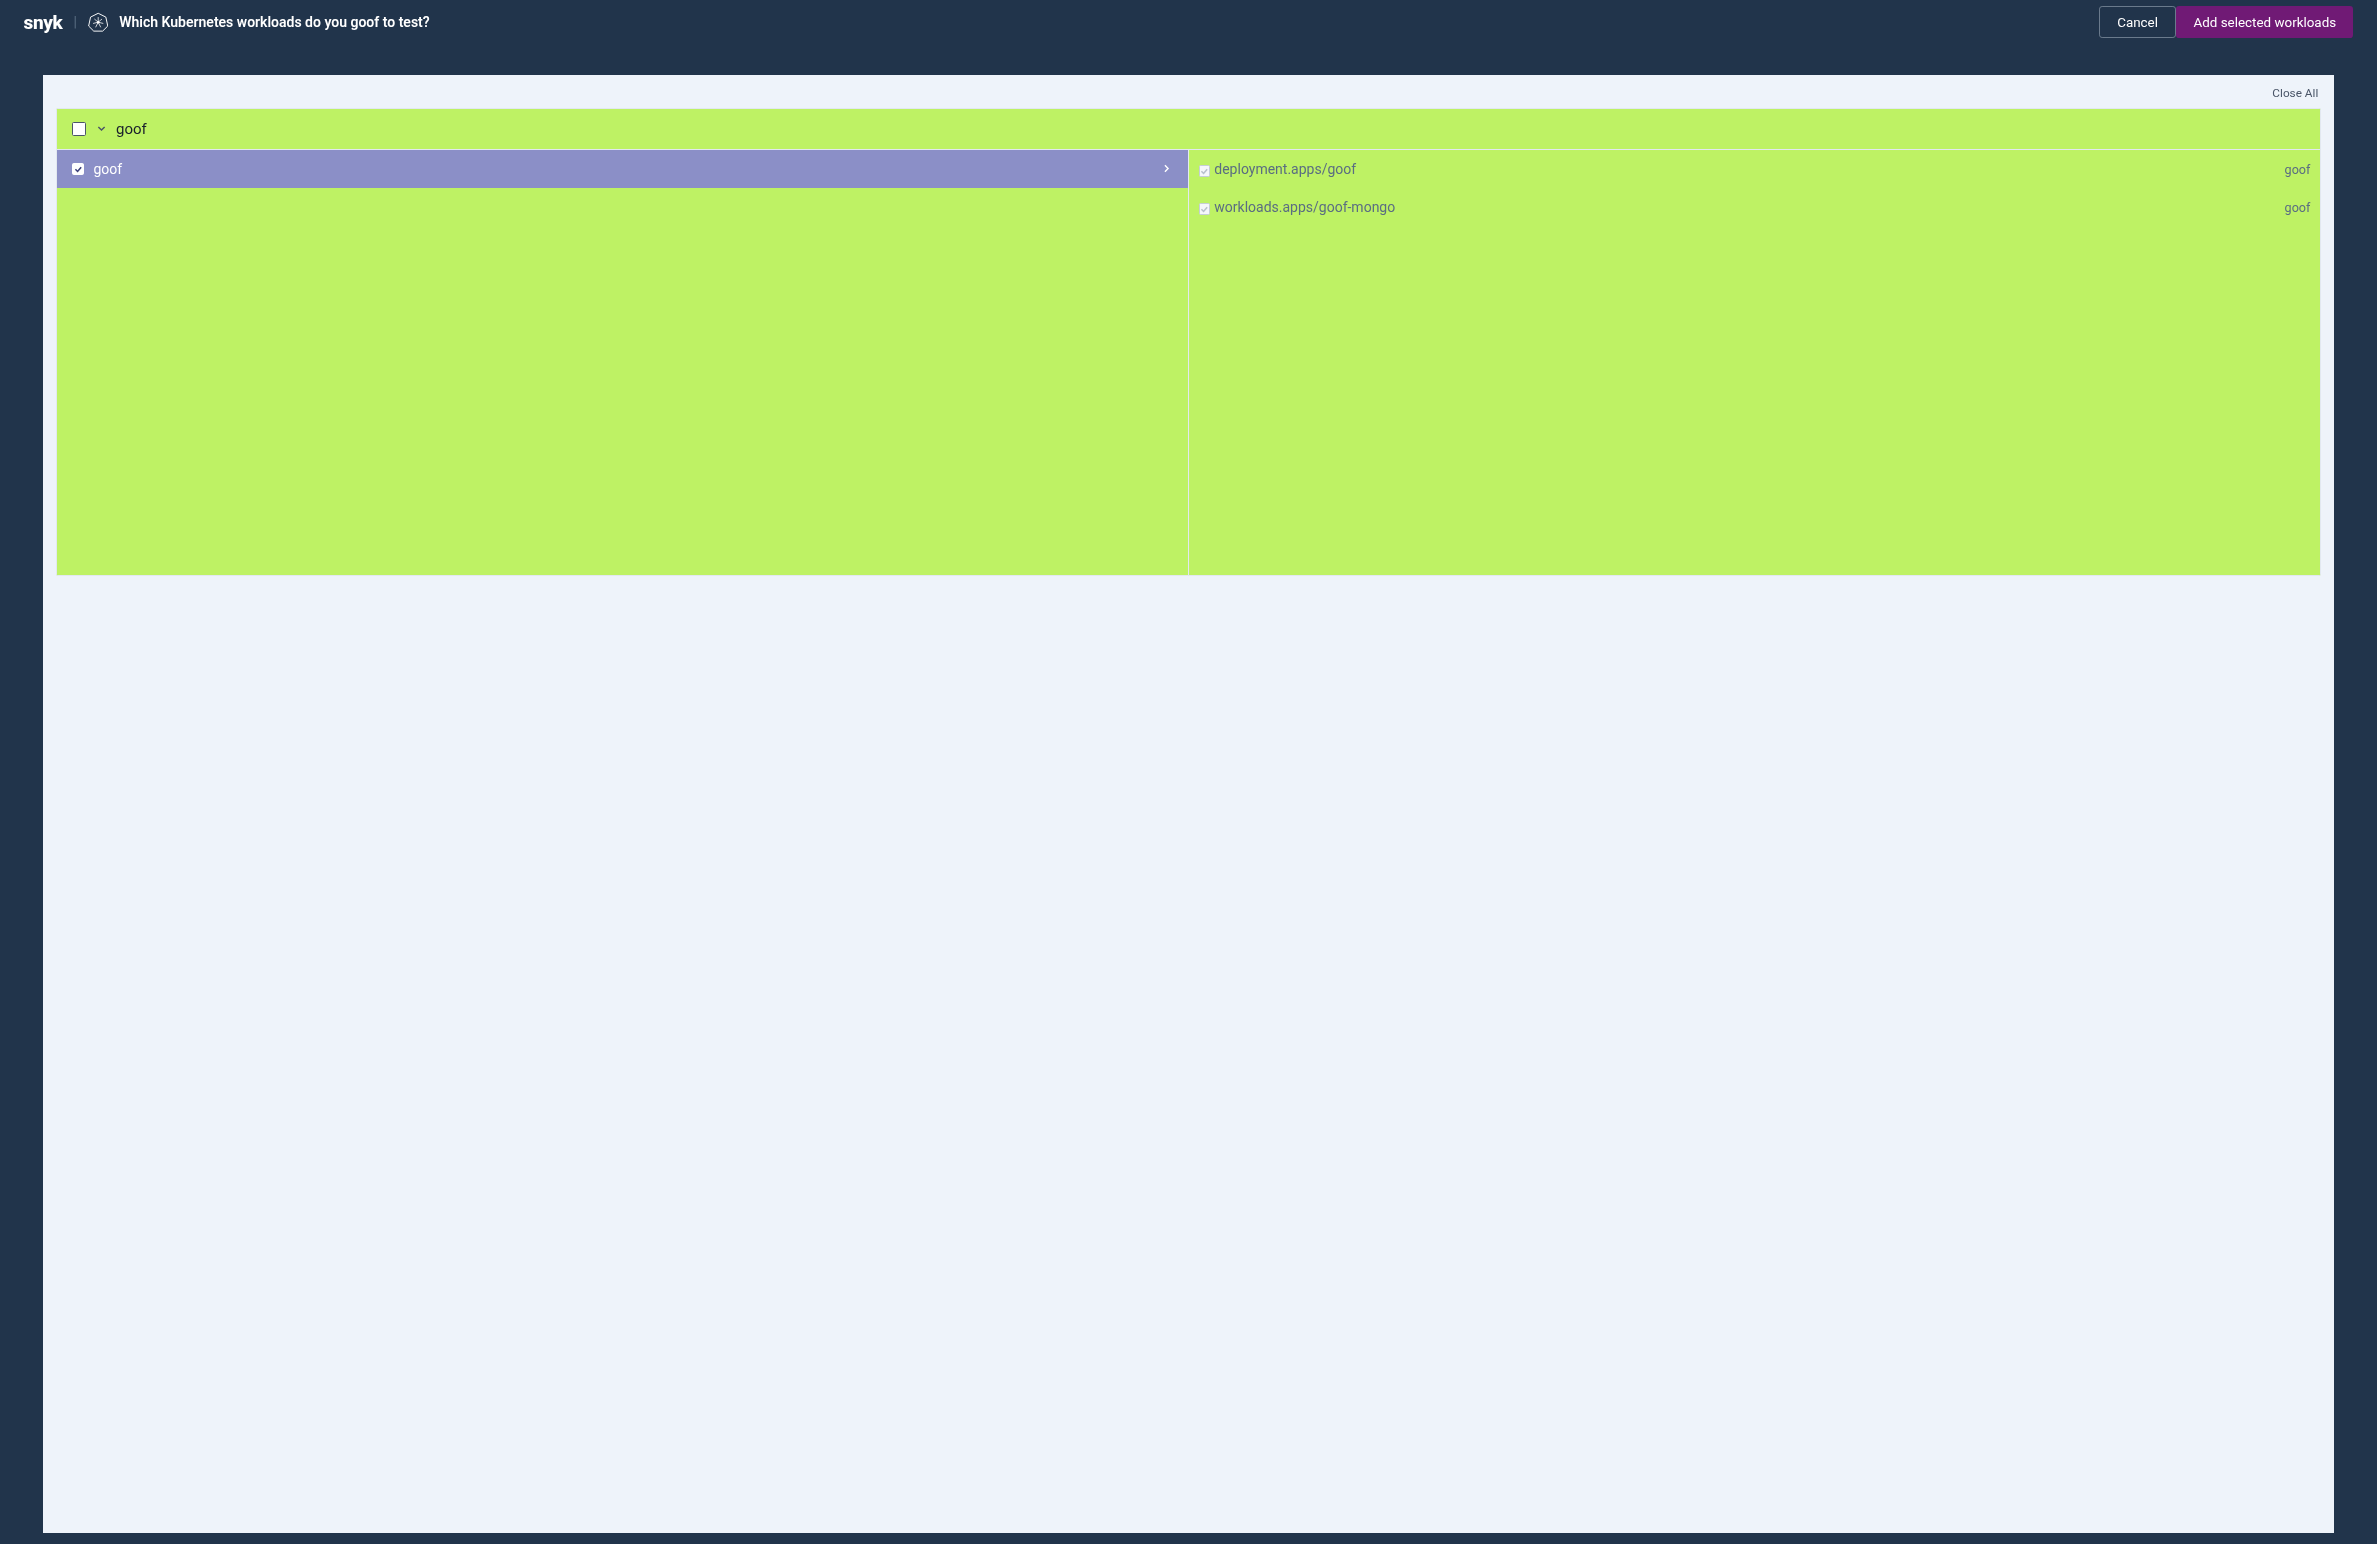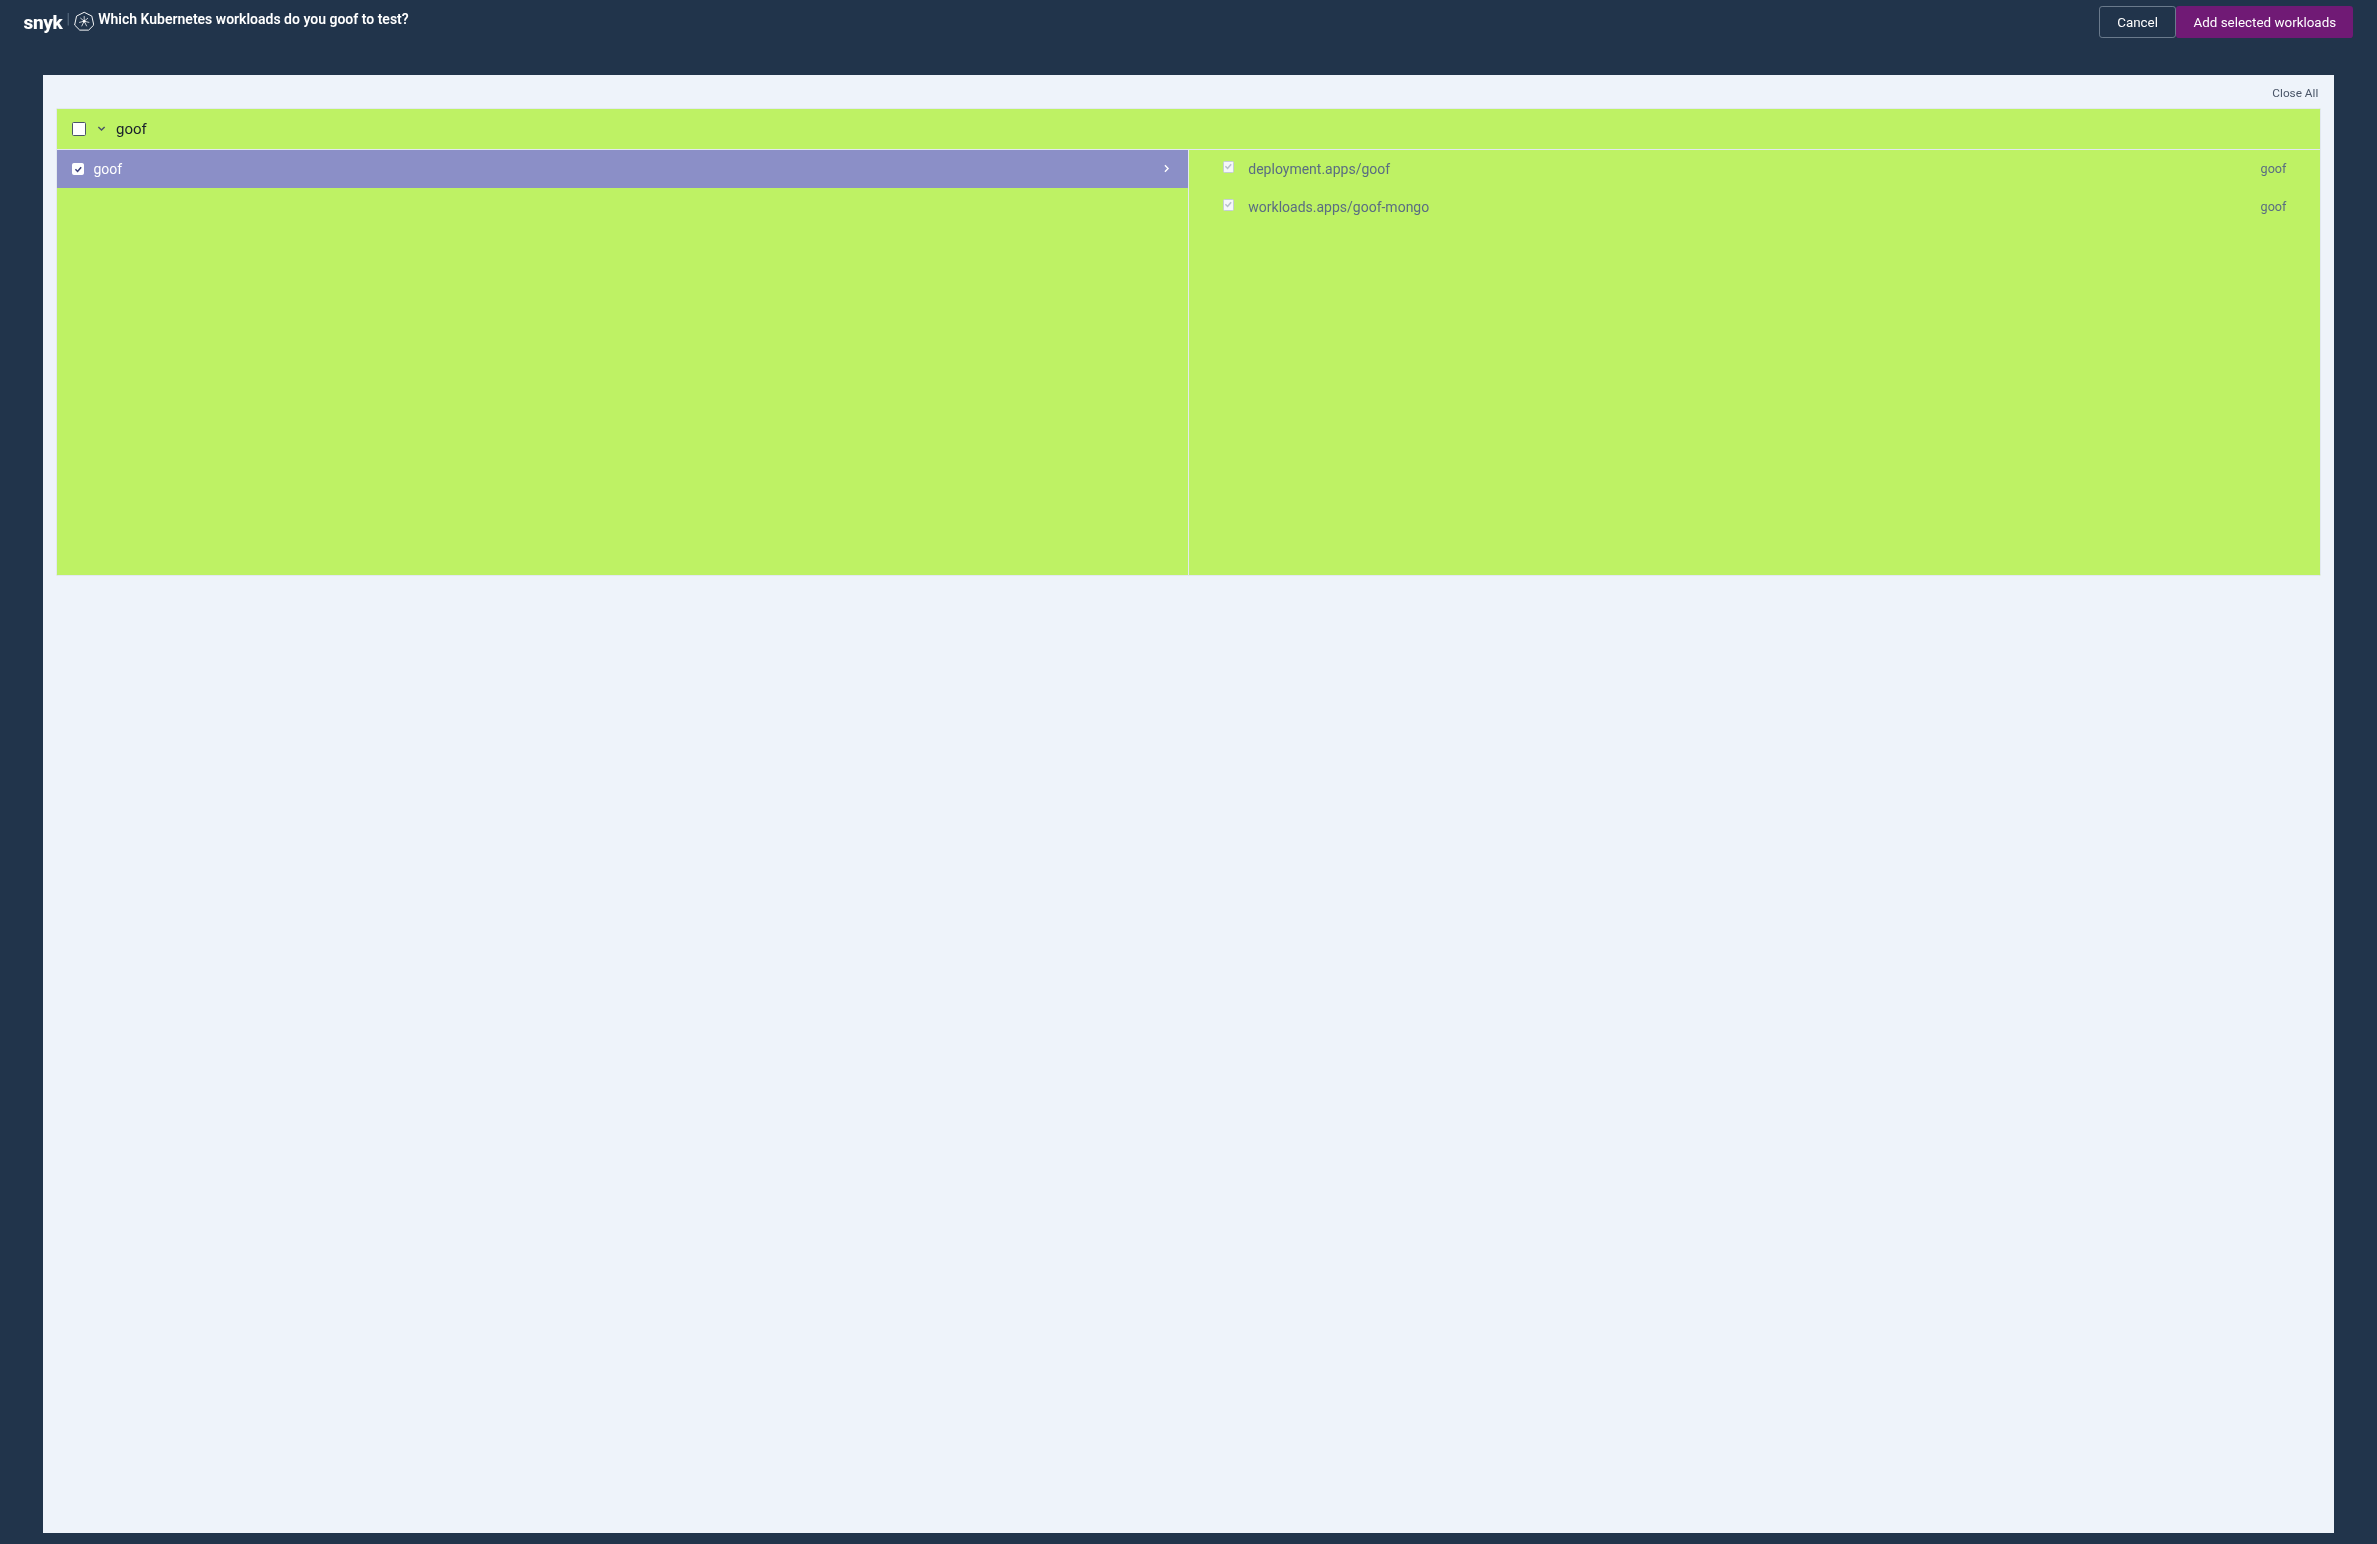--- a/index.html
+++ b/index.html
@@ -15,21 +15,22 @@
     .header {
       background: #21344b;
       display: flex;
       align-items: center;
       justify-content: space-between;
       padding: 7.9px 23.6px;
       height: 44px;
     }
     .header-left {
       display: flex;
-      gap: 4px;
+      align-items: center;
+      gap: 11px;
     }
     .snyk-logo {
       color: #ffffff;
       font-weight: 800;
       font-size: 19px;
       letter-spacing: -0.4px;
     }
     .divider {
       color: #5a6d82;
       font-size: 14px;
@@ -178,23 +179,23 @@
     .item-label {
       font-size: 14px;
       color: #1a202c;
       flex: 1;
     }
     .chevron-right {
       display: inline-flex;
     }
     .workload-item {
       display: flex;
-      align-items: flex-start;
-      padding: 11px 34px;
-      gap: 14px;
+      align-items: flex-end;
+      padding: 11px 10px;
+      gap: 4px;
     }
     .workload-label {
       font-size: 14px;
       color: #5a6d82;
       flex: 1;
     }
     .workload-tag {
       font-size: 12.6px;
       color: #5a6d82;
     }

